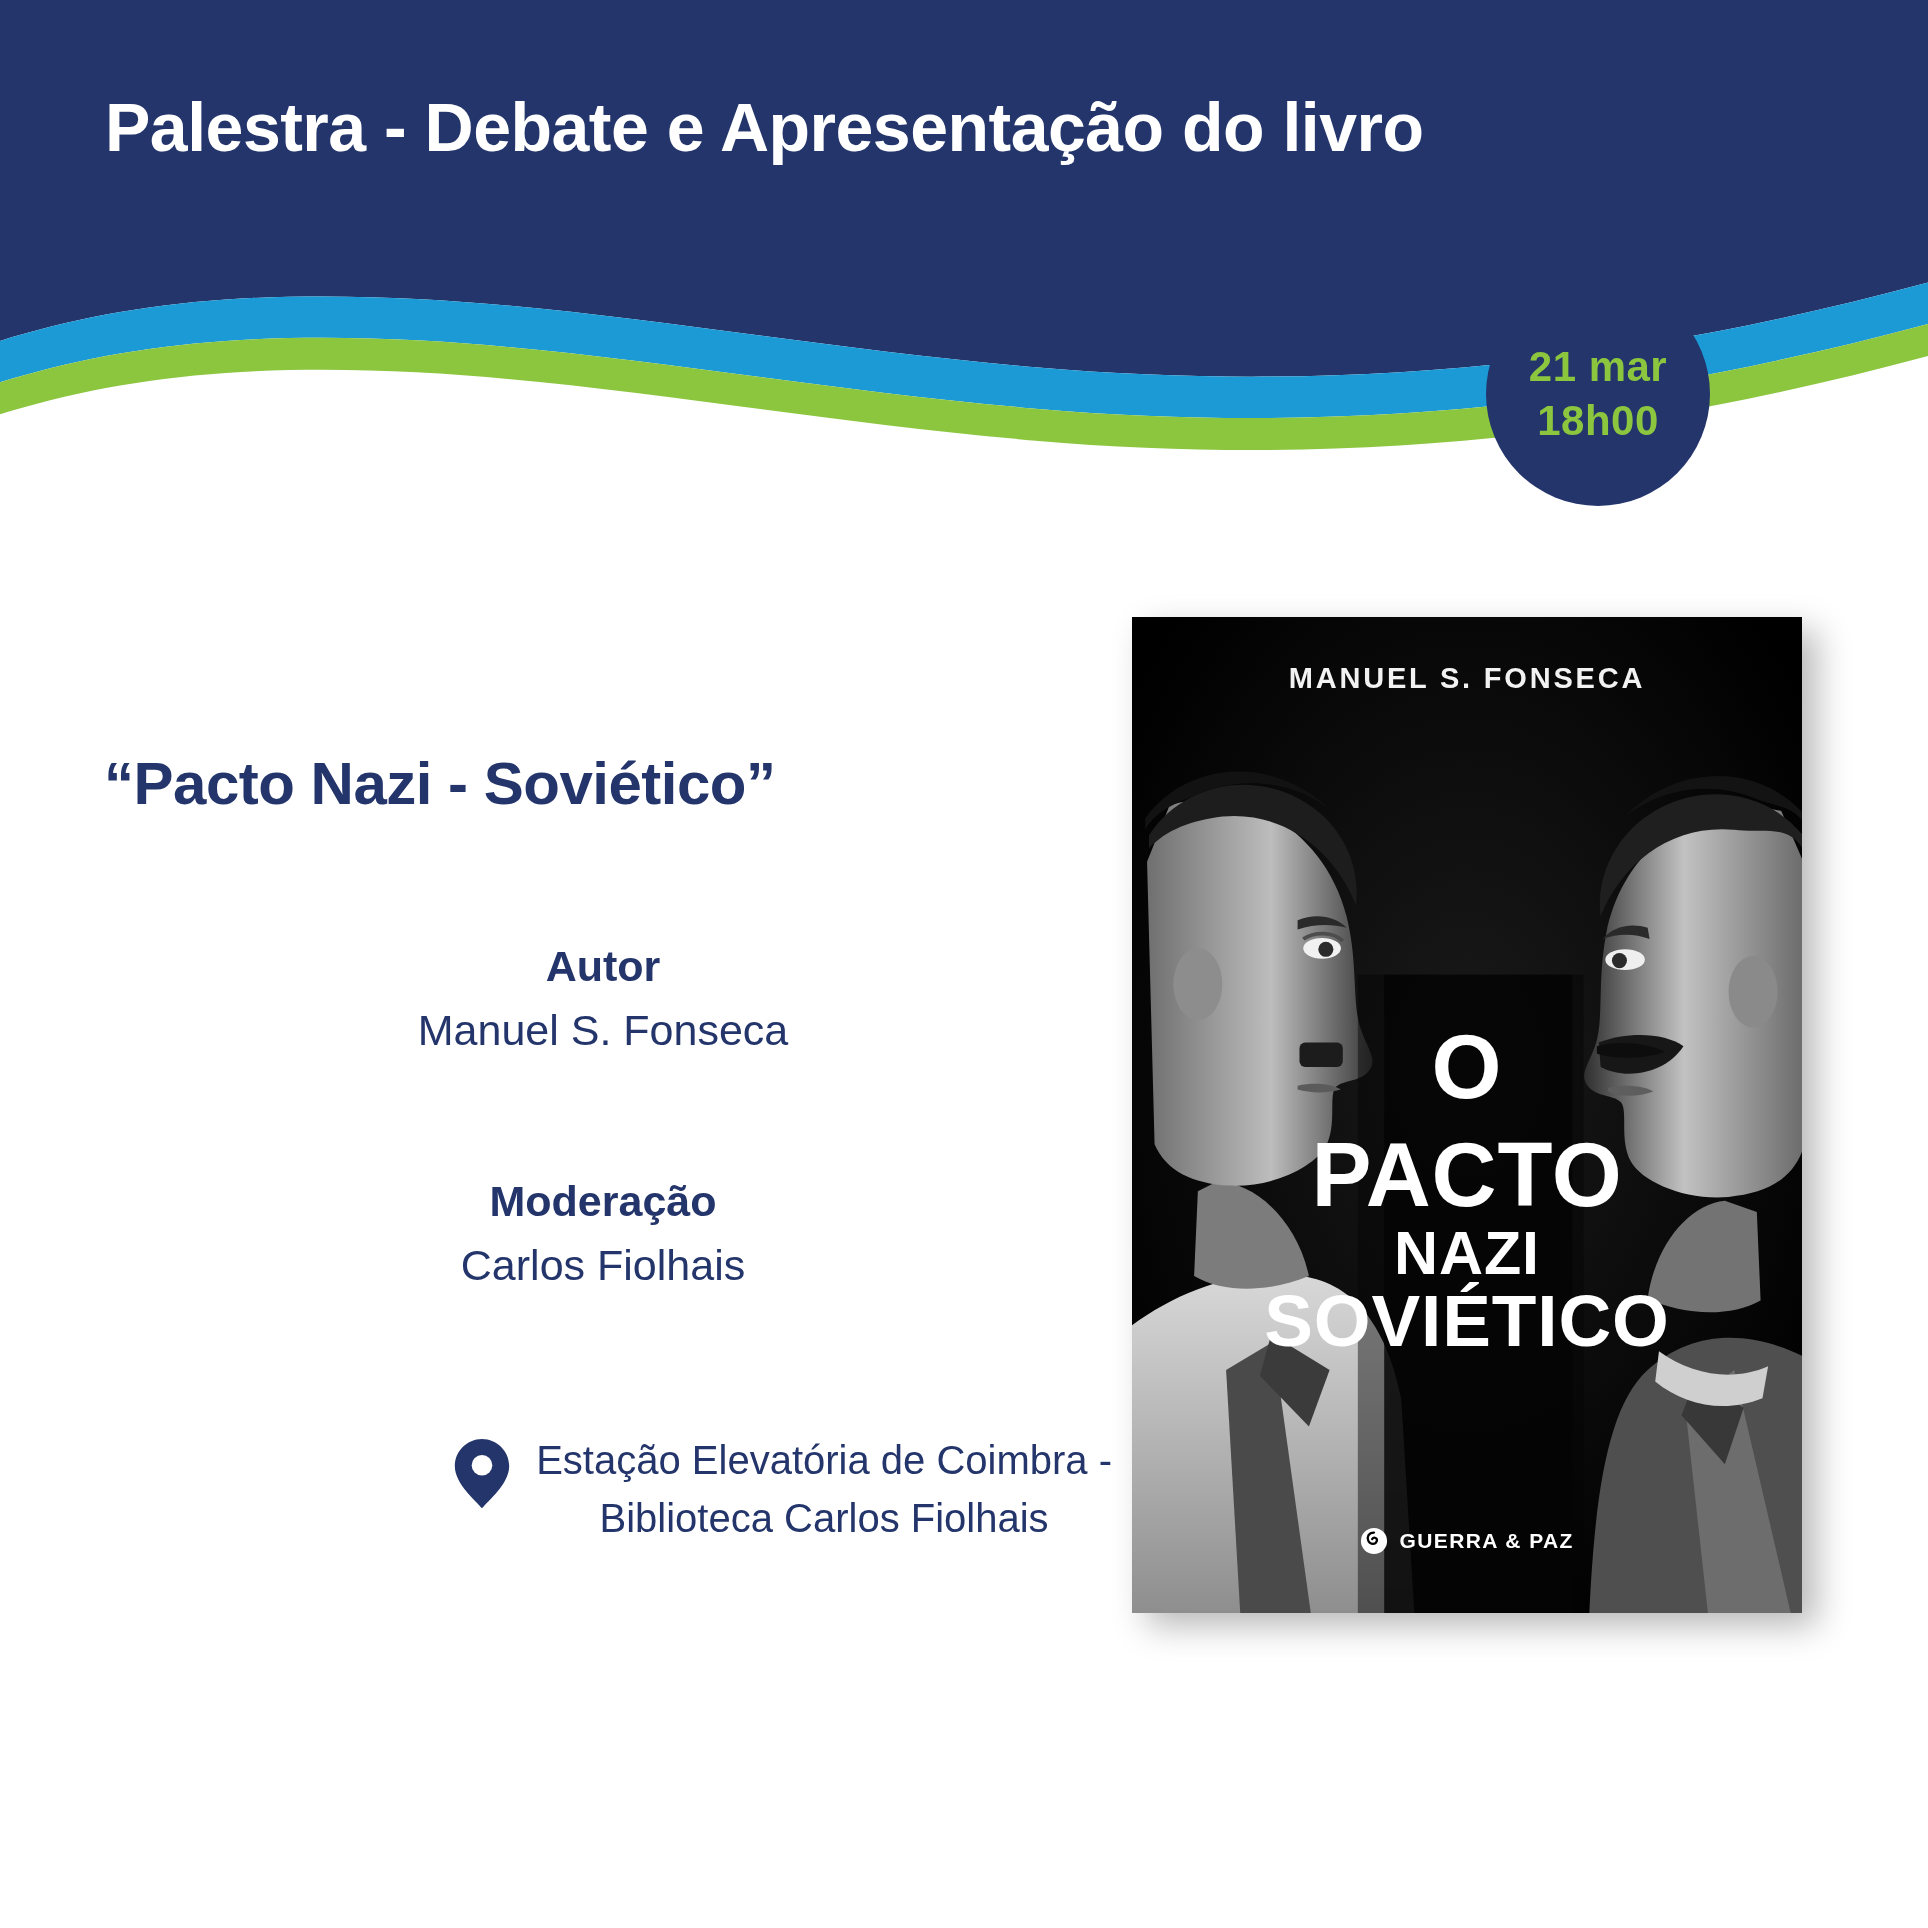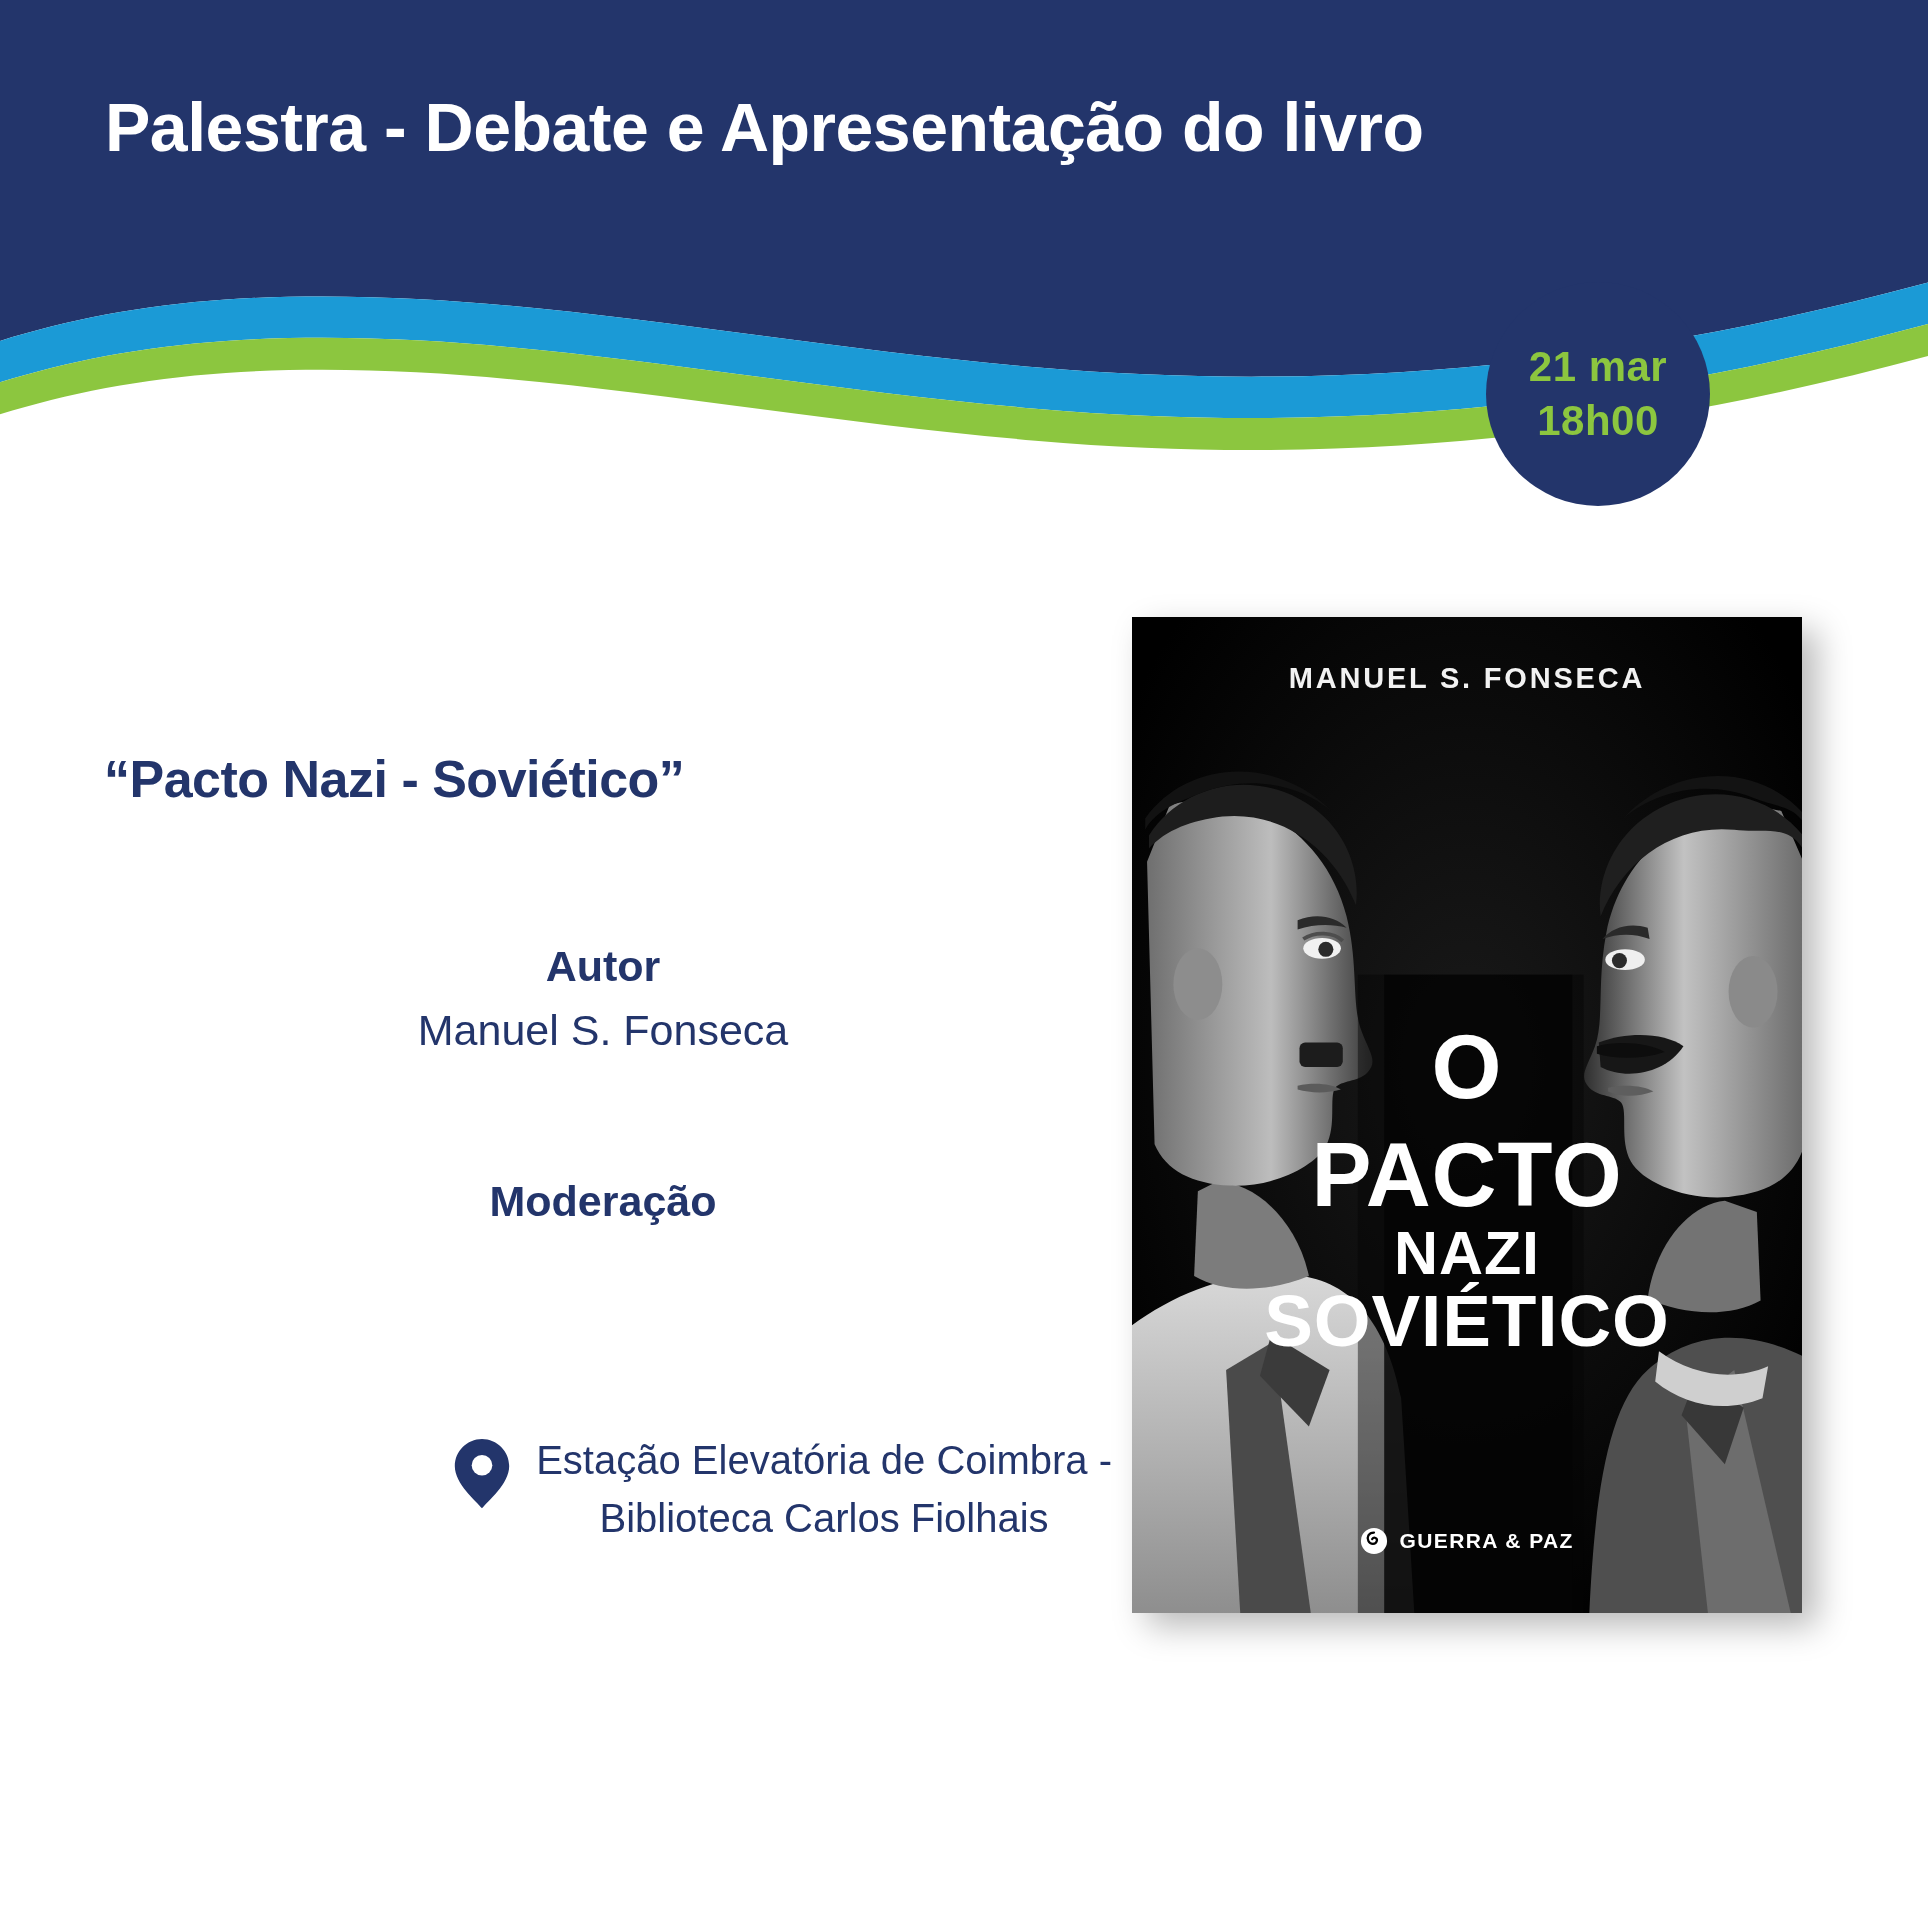--- a/index.html
+++ b/index.html
@@ -65,21 +65,21 @@
     line-height: 1.28;
     text-align: center;
   }
 
   
   .book-title {
     position: absolute;
     left: 104px;
     top: 749px;
     width: 998px;
-    font-size: 52px;
+    font-size: 60px;
     font-weight: bold;
     color: #23356b;
     letter-spacing: -0.5px;
   }
 
   .credit-block {
     position: absolute;
     width: 998px;
     left: 104px;
     text-align: center;
@@ -214,20 +214,21 @@
 
 <div class="book-title">“Pacto Nazi - Soviético”</div>
 
 <div class="credit-block" id="credit-author">
   <div class="credit-role">Autor</div>
   <div class="credit-name">Manuel S. Fonseca</div>
 </div>
 
 <div class="credit-block" id="credit-moderation">
   <div class="credit-role">Moderação</div>
+  <div class="credit-name">Carlos Fiolhais</div>
 </div>
 
 <div class="venue">
   <span class="pin-icon">
     <svg width="60" height="77" viewBox="0 0 64 82">
       <path d="M32 2 C16 2 3 15 3 31 C3 50 26 68 32 76 C38 68 61 50 61 31 C61 15 48 2 32 2 Z" fill="#23356b"></path>
       <circle cx="32" cy="30" r="11" fill="#ffffff"></circle>
     </svg>
   </span>
   <span class="venue-text">

